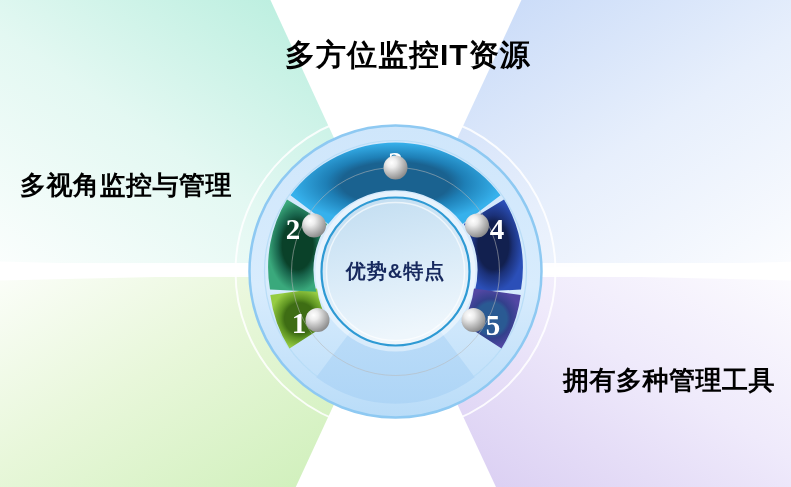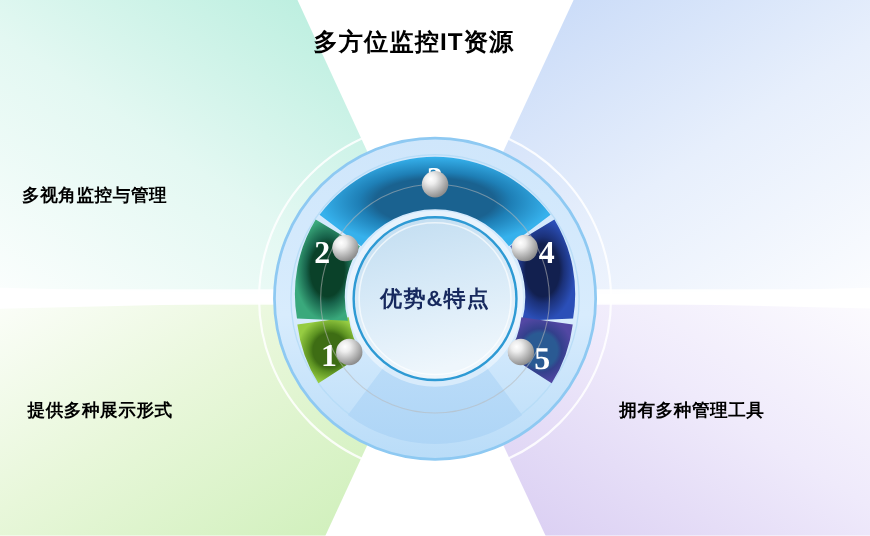--- a/index.html
+++ b/index.html
@@ -26,28 +26,29 @@
     left:229px; top:105px;
     width:333px; height:333px;
   }
   #diagram svg{display:block;}
 
   
   .olabel{
     position:absolute;
     font-family:"Liberation Sans", sans-serif;
     font-weight:bold;
-    font-size:16px;
+    font-size:26px;
     color:#000000;
     white-space:nowrap;
     letter-spacing:0.5px;
   }
   .olabel.title{
-    font-size:22px;
+    font-size:30px;
     letter-spacing:1px;
+    margin-top:12px;
   }
   #label-top{ left:285px; top:23px; }
   #label-left-top{ left:20px; top:168px; }
   #label-left-bottom{ left:25px; top:363px; }
   #label-right-top{ left:578px; top:168px; }
   #label-right-bottom{ left:563px; top:363px; }
 
   .num{
     font-family:"Liberation Serif", serif;
     font-weight:bold;
@@ -205,18 +206,17 @@
         <circle cx="248.0" cy="120.5" r="12" fill="url(#sphereGrad)"></circle>
         <circle cx="244.5" cy="215.0" r="12" fill="url(#sphereGrad)"></circle>
       </g>
     </svg>
   </div>
 
   <div class="olabel title" id="label-top">多方位监控IT资源</div>
 
   <div class="olabel" id="label-left-top">多视角监控与管理</div>
 
-  <div class="olabel" id="label-left-bottom">提供多种展示形式</div>
 
 
   <div class="olabel" id="label-right-bottom">拥有多种管理工具</div>
 
 </div>
 
 </body></html>

